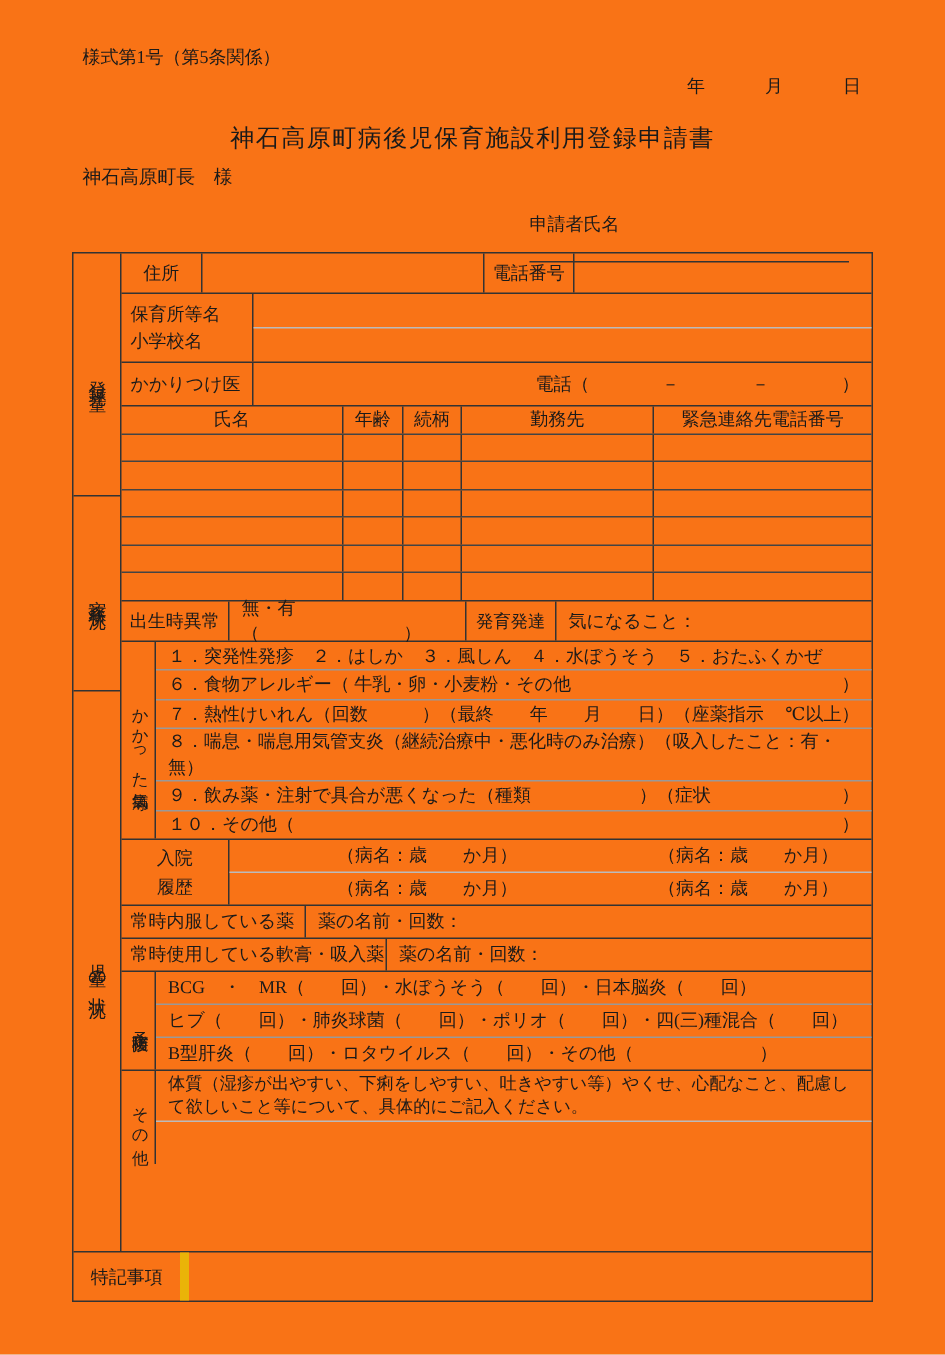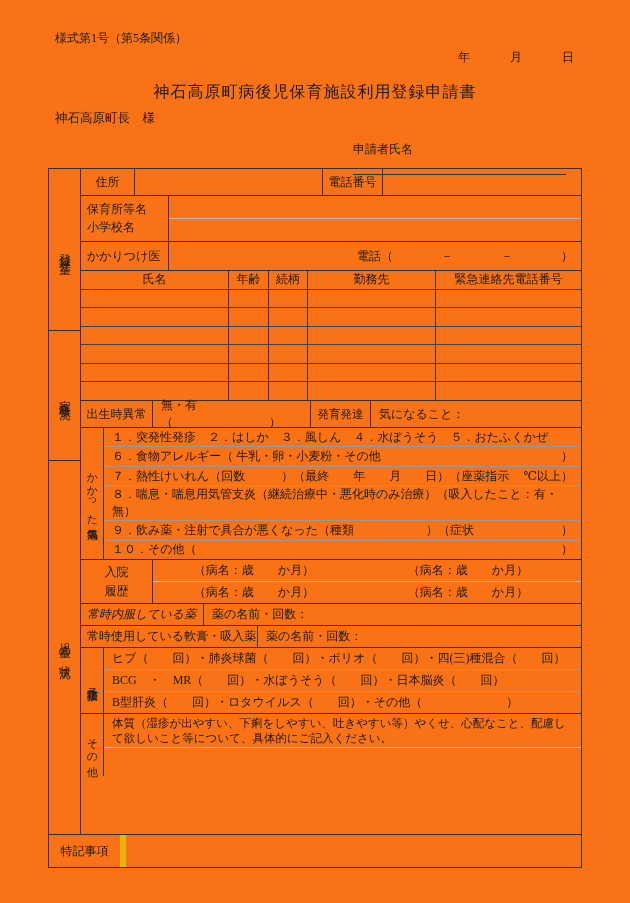--- a/index.html
+++ b/index.html
@@ -73,23 +73,23 @@
   .block-rows { flex:1; display:flex; flex-direction:column; min-width:0; }
   .item-row { flex:1; display:flex; align-items:center; padding:0 8px 0 8px; border-bottom:1px solid #999; }
   .item-row:last-child { border-bottom:none; }
   .item-right { margin-left:auto; }
   .diseases-block { height:132px; }
   .r-hosp { height:44px; }
   .hosp-label { width:72px; display:flex; flex-direction:column; align-items:center; justify-content:center; line-height:19px; }
   .hosp-content { flex:1; display:flex; flex-direction:column; }
   .hosp-line { flex:1; display:flex; align-items:center; }
   .hosp-line:first-child { border-bottom:1px solid #bbb; }
-  .hosp-half { flex:1; display:flex; justify-content:center; padding:0 22px 0 10px; }
+  .hosp-half { flex:1; display:flex; justify-content:flex-end; padding:0 22px 0 10px; }
   .r-meds { height:22px; }
-  .meds1-label { width:123px; display:flex; align-items:center; padding-left:6px;font-style:italic; }
+  .meds1-label { width:123px; display:flex; align-items:center; padding-left:6px; }
   .meds2-label { width:177px; display:flex; align-items:center; padding-left:6px; }
   .meds-val { flex:1; display:flex; align-items:center; padding-left:8px; }
   .vacc-block { height:66px; }
   .other-block { height:62px; border-bottom:none; }
   .other-rows { flex:1; display:flex; flex-direction:column; min-width:0; }
   .other-instruction { height:34px; padding:2px 8px; font-size:11.5px; line-height:15px; border-bottom:1px solid #bbb; }
   .other-blank { flex:1; }
 
   
   .r-notes { height:33px; border-top:1px solid #333; border-bottom:none; display:flex; }
@@ -278,22 +278,22 @@
         <div class="row r-meds">
           <div class="cell meds2-label">常時使用している軟膏・吸入薬</div>
           <div class="cell meds-val">薬の名前・回数：</div>
         </div>
 
         <div class="block vacc-block">
           <div class="mini-label">
             <span class="vtext-sm">予防接種</span>
           </div>
           <div class="block-rows">
+            <div class="item-row">BCG　・　MR（　　回）・水ぼうそう（　　回）・日本脳炎（　　回）</div>
             <div class="item-row">ヒブ（　　回）・肺炎球菌（　　回）・ポリオ（　　回）・四(三)種混合（　　回）</div>
-            <div class="item-row">BCG　・　MR（　　回）・水ぼうそう（　　回）・日本脳炎（　　回）</div>
             <div class="item-row">B型肝炎（　　回）・ロタウイルス（　　回）・その他（　　　　　　　）</div>
           </div>
         </div>
 
         <div class="block other-block">
           <div class="mini-label">
             <span class="vtext-sm">その他</span>
           </div>
           <div class="other-rows">
             <div class="other-instruction">体質（湿疹が出やすい、下痢をしやすい、吐きやすい等）やくせ、心配なこと、配慮して欲しいこと等について、具体的にご記入ください。</div>

